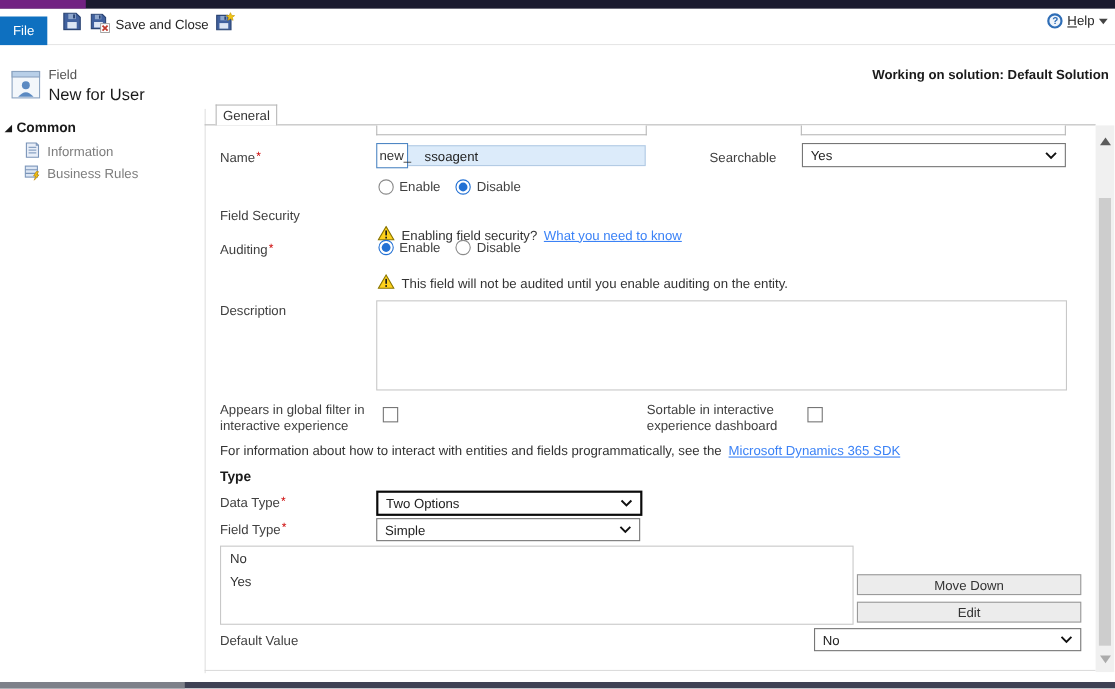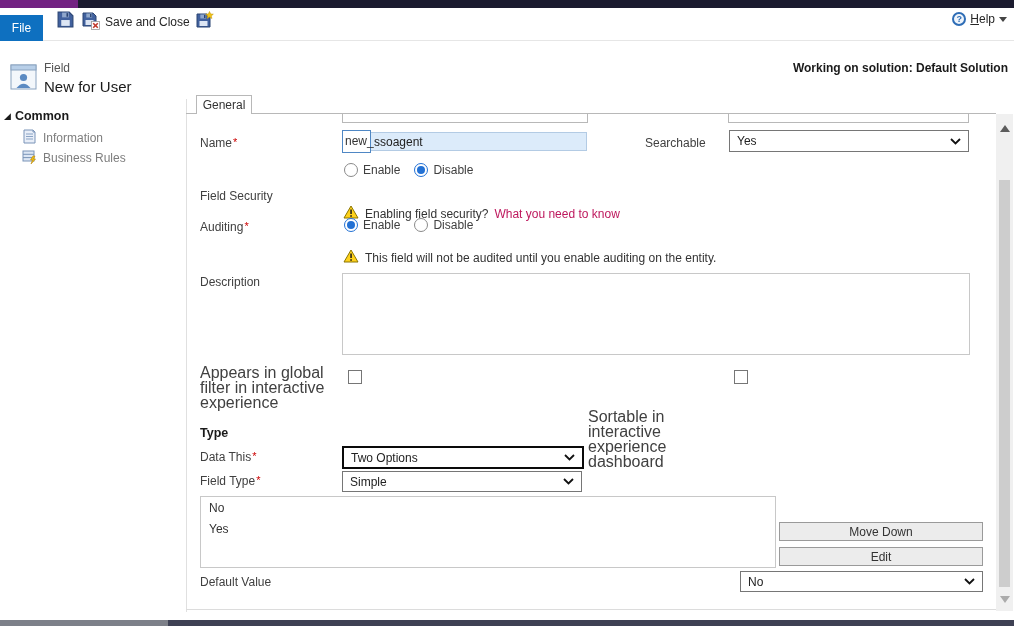--- a/index.html
+++ b/index.html
@@ -45,35 +45,35 @@
          display:flex; align-items:center; justify-content:center; cursor:pointer; z-index:2; }
 
   
   .lbl { position:absolute; left:200px; color:#404040; font-size:12px; }
   .req { color:#c00; font-size:11px; vertical-align:top; margin-left:1px; }
   .cut-input { position:absolute; top:114px; height:9px; background:#fff;
                border:1px solid #b8b8b8; border-top:none; z-index:3; }
   .name-prefix { position:absolute; left:342px; top:130px; width:29px; height:23px; border:1px solid #4f87c4;
                  background:#fff; color:#333; font-size:12px; padding:3px 1px 0 2px; z-index:2; }
   .name-input { position:absolute; left:370px; top:132px; width:217px; height:19px; background:#dcebfa;
-                border:1px solid #b3cbe4; font:12px "Liberation Sans",sans-serif; color:#222; padding-left:3px; }
+                border:1px solid #b3cbe4; font:12px "Liberation Sans",sans-serif; color:#222; padding-left:15px; }
   .sel { position:absolute; height:22px; background:#fff; border:1px solid #767676; display:flex;
          align-items:center; justify-content:space-between; padding:0 7px; cursor:pointer; color:#222; }
   .sel.focused { border:2px solid #0a0a0a; }
   .chev svg { display:block; }
   .radio-row { position:absolute; display:flex; align-items:center; gap:14px; }
   .radio-opt { display:inline-flex; align-items:center; gap:5px; cursor:pointer; color:#404040; }
   .radio { width:14px; height:14px; border-radius:50%; border:1px solid #8a8a8a; background:#fff; display:inline-flex; align-items:center; justify-content:center; }
   .radio.checked { border:1px solid #2371d4; }
   .radio .dot { width:8px; height:8px; border-radius:50%; background:#2371d4; }
   .warn-row { position:absolute; display:flex; align-items:center; gap:6px; color:#333; }
-  a.lnk { color:#be185d; cursor:pointer; }
+  a.lnk { color:#3b82f6; text-decoration:underline; cursor:pointer; }
   .txtarea { position:absolute; left:342px; top:273px; width:628px; height:82px; border:1px solid #c8c8c8;
              resize:none; font:12px "Liberation Sans",sans-serif; background:#fff; }
-  .chk-lbl { position:absolute; font-size:16px; line-height:15px; color:#404040; }
+  .chk-lbl { position:absolute; font-size:12px; line-height:15px; color:#404040; }
   .chkbox { position:absolute; width:14px; height:14px; border:1px solid #767676; background:#fff; cursor:pointer; }
   .sdk-line { position:absolute; left:200px; top:403px; color:#333; }
   .type-head { position:absolute; left:200px; top:426px; font-weight:bold; color:#1a1a1a; font-size:12.5px; }
   .listbox { position:absolute; left:200px; top:496px; width:576px; height:72px; border:1px solid #c8c8c8; background:#fff; overflow:hidden; }
   .lb-item { padding:4px 8px 3px 8px; color:#333; cursor:pointer; }
   .push-btn { position:absolute; left:779px; width:204px; height:19px; background:#ececec; border:1px solid #9a9a9a;
               font:12px "Liberation Sans",sans-serif; color:#333; cursor:pointer; }
   .content-bottom { position:absolute; left:186px; top:609px; width:810px; height:1px; background:#dcdcdc; }
 
   
@@ -244,27 +244,31 @@
           <rect x="7.3" y="10.2" width="1.5" height="1.6" fill="#1a1a1a"></rect>
         </svg></span>
     <span>This field will not be audited until you enable auditing on the entity.</span>
   </div>
 
   <span class="lbl" style="top:275px;">Description</span>
   <textarea class="txtarea" style=""></textarea>
 
   <span class="chk-lbl" style="left:200px; top:365px; width:140px;">Appears in global filter in interactive experience</span>
   <span class="chkbox" style="left:348px; top:370px;"></span>
-  <span class="chk-lbl" style="left:588px; top:365px; width:120px;margin-top:44px;">Sortable in interactive experience dashboard</span>
+  <span class="chk-lbl" style="left:588px; top:365px; width:120px;">Sortable in interactive experience dashboard</span>
   <span class="chkbox" style="left:734px; top:370px;"></span>
 
+  <div class="sdk-line">
+    <span>For information about how to interact with entities and fields programmatically, see the</span>
+    <a class="lnk" style="margin-left:3px;">Microsoft Dynamics 365 SDK</a>
+  </div>
 
   <div class="type-head">Type</div>
 
-  <span class="lbl" style="top:450px;"><span>Data This</span><sup class="req">*</sup></span>
+  <span class="lbl" style="top:450px;"><span>Data Type</span><sup class="req">*</sup></span>
   <div class="sel focused" style="left:342px; top:446px; width:242px; height:23px;">
     <span>Two Options</span>
     <span class="chev">
         <svg width="11" height="7" viewBox="0 0 11 7">
           <path d="M1,1 L5.5,5.5 L10,1" fill="none" stroke="#111" stroke-width="1.8"></path>
         </svg>
       </span>
   </div>
 
   <span class="lbl" style="top:474px;"><span>Field Type</span><sup class="req">*</sup></span>

